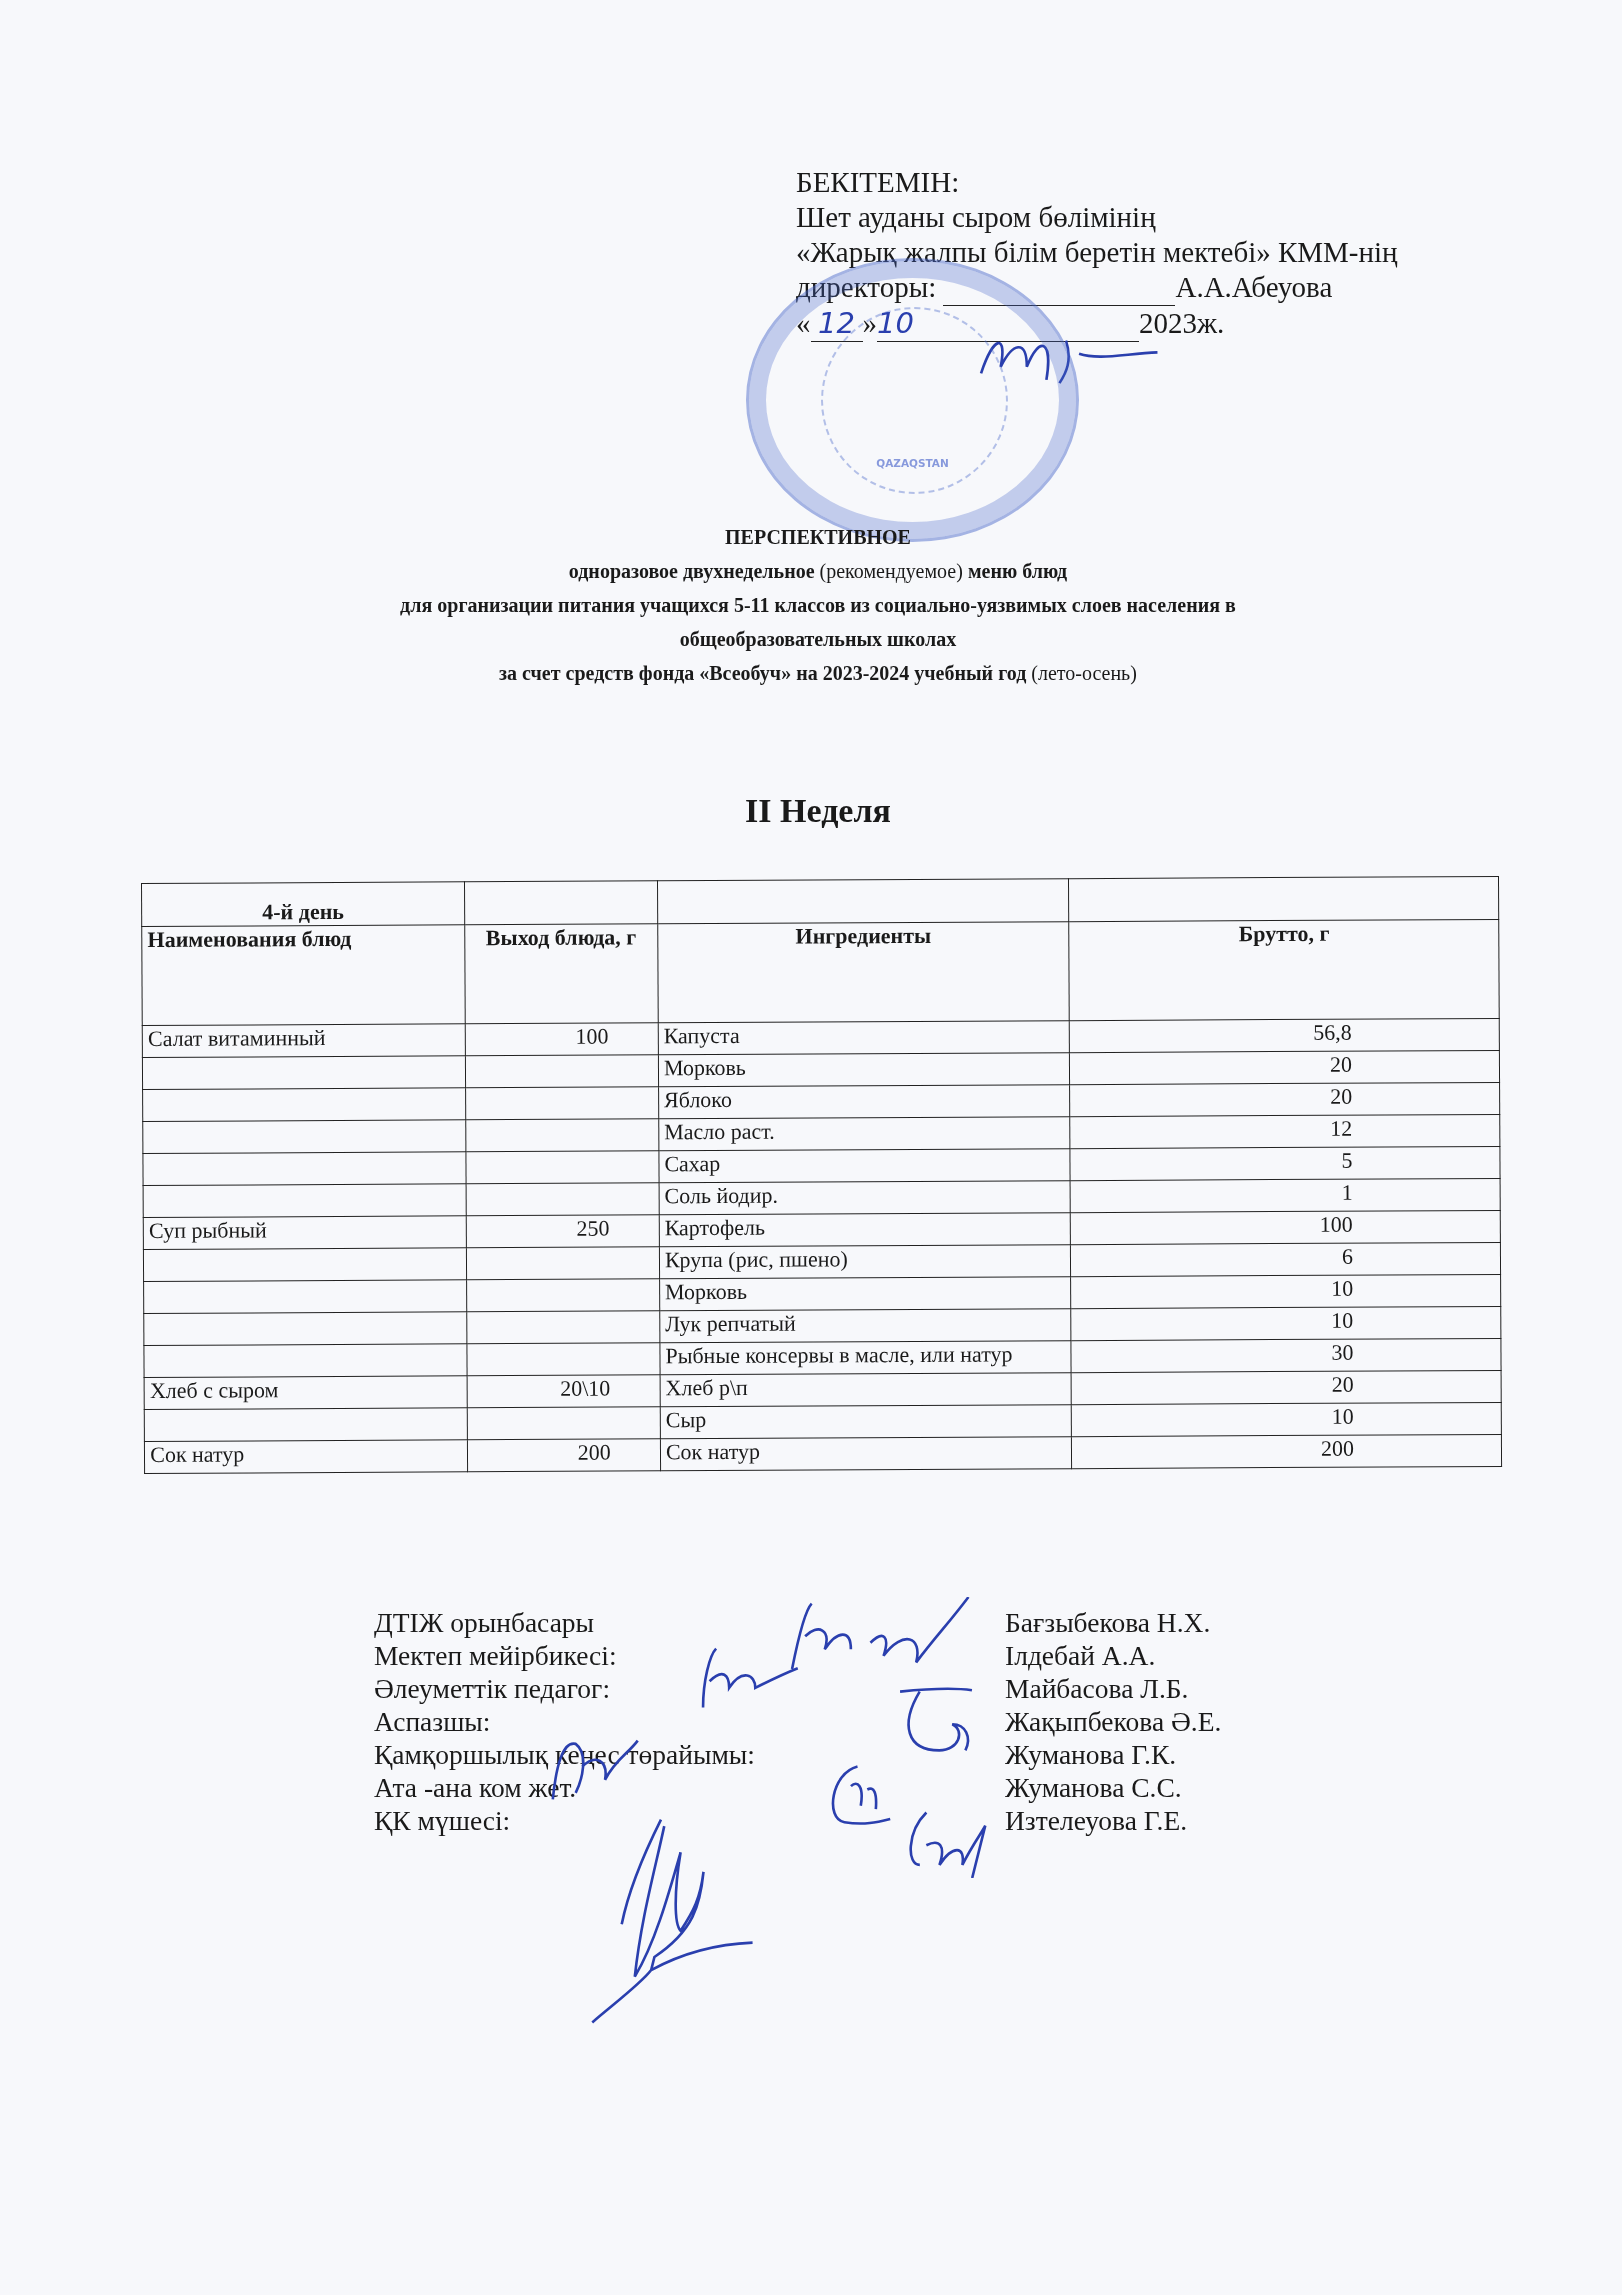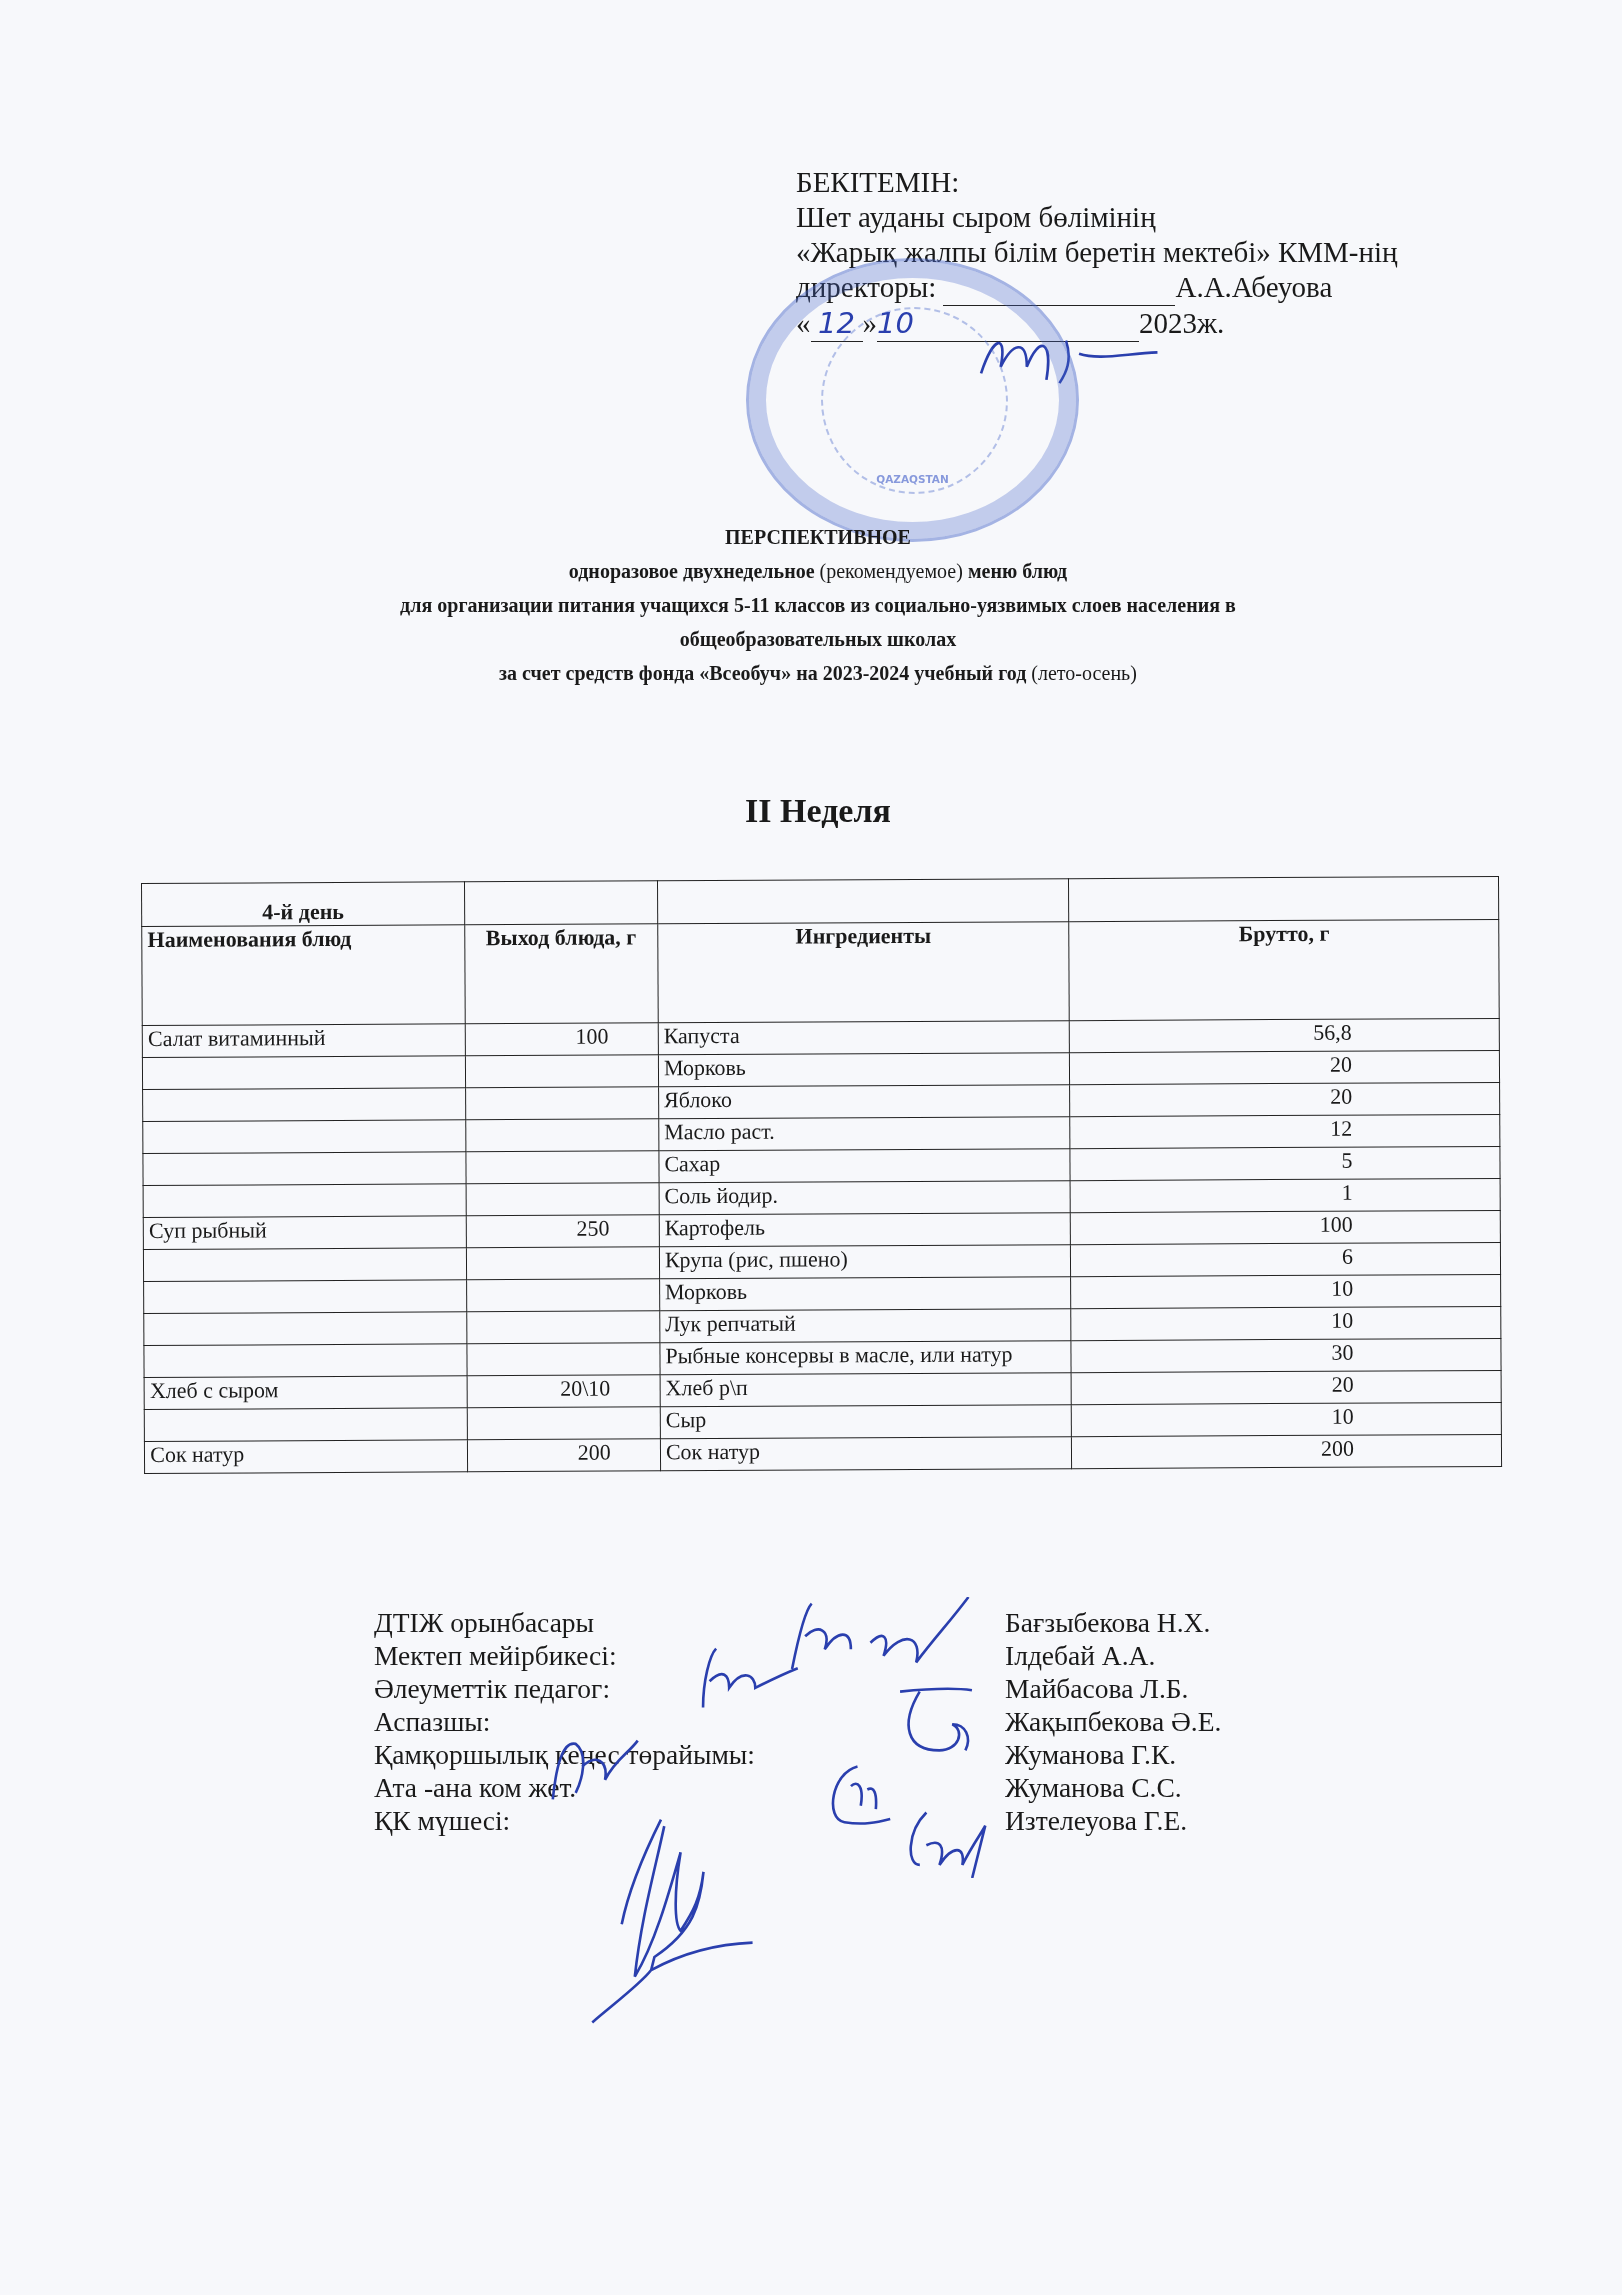--- a/index.html
+++ b/index.html
@@ -29,21 +29,21 @@
       border: 3.3px solid rgba(70, 100, 200, 0.55);
       box-shadow: inset 0 0 0 14.4px rgba(255,255,255,0), inset 0 0 0 17px rgba(70,100,200,0.35);
       opacity: 0.85;
     }
     .stamp .inner {
       position: absolute; left: 72px; top: 46px; width: 183px; height: 183px;
       border-radius: 50%; border: 2px dashed rgba(70,100,200,0.45);
     }
     .stamp .emblem-text {
       position: absolute; left: 0; right: 0; top: 196px; text-align: center;
-      font-family: "DejaVu Sans", sans-serif; font-size: 10.5px; color: rgba(60,90,200,0.7); font-weight: bold; margin-top: 16px;
+      font-family: "DejaVu Sans", sans-serif; font-size: 10.5px; color: rgba(60,90,200,0.7); font-weight: bold;
     }
 
     
     .titles { left: 131px; width: 1374px; top: 520px; text-align: center; font-size: 20px; line-height: 34px; }
     .titles .b { font-weight: bold; }
     .titles .n { font-weight: normal; text-align: right; }
 
     .week { left: 131px; width: 1374px; top: 792px; text-align: center; font-size: 34px; font-weight: bold; }
 
     

